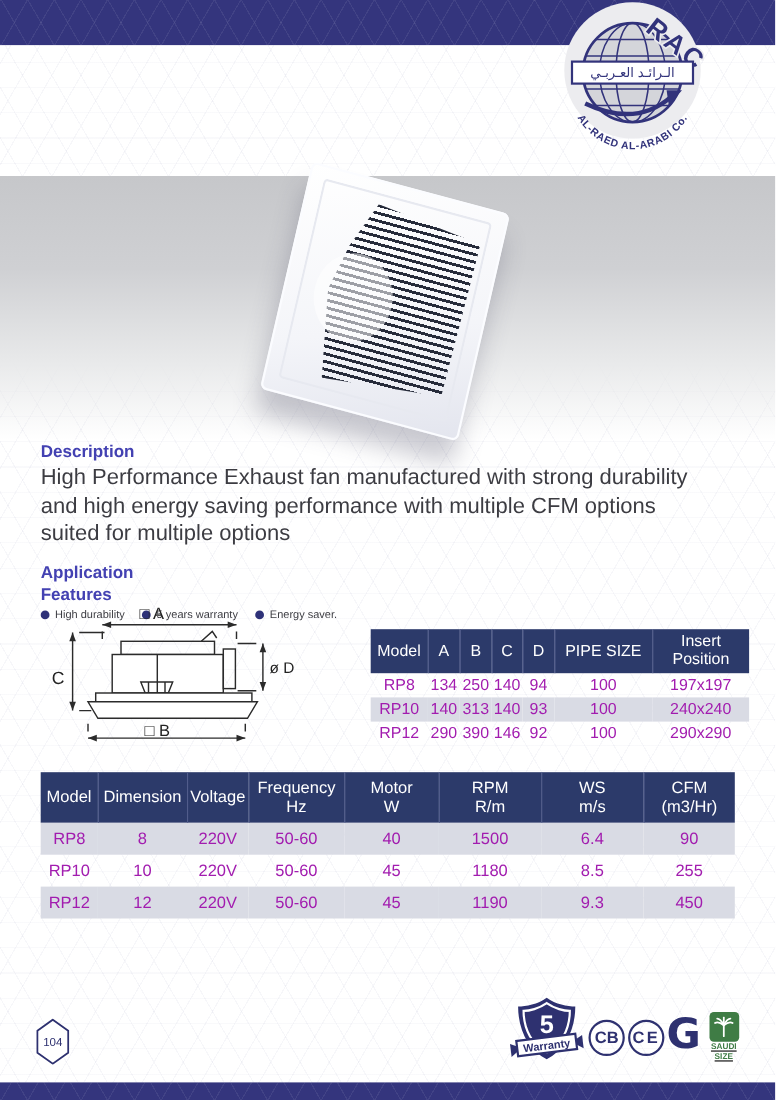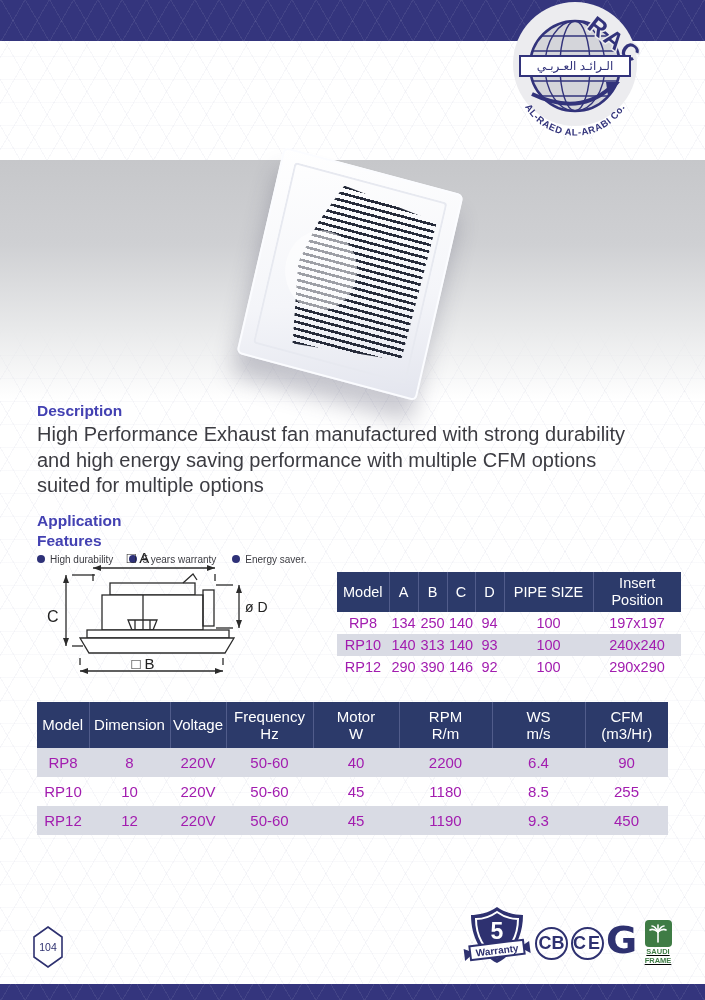--- a/index.html
+++ b/index.html
@@ -58,21 +58,21 @@
   .tbl1 td{height:22px;}
   .tbl2 td{height:29px;font-size:15px;}
   tr.shade{background:#d9dbe4;}
   .l2:empty{display:none;}
   .thwrap{display:flex;flex-direction:column;justify-content:center;}
   
   .pagenum{position:absolute;left:32px;top:926px;z-index:2;}
   .badge-warranty{position:absolute;left:462px;top:905px;z-index:2;}
   .badge-circle{position:absolute;top:927px;width:33px;height:33px;border-radius:50%;
     border:2.5px solid #2e3170;box-sizing:border-box;display:flex;align-items:center;justify-content:center;
-    color:#2e3170;font-weight:bold;font-size:18px;z-index:2;background:transparent;}
+    color:#2e3170;font-weight:bold;font-size:15px;z-index:2;background:transparent;}
   .badge-cb{left:535px;}
   .badge-ce{left:571px;letter-spacing:2px;}
   .badge-g{position:absolute;left:606px;top:918px;z-index:2;color:#2e3170;
     font-size:38px;font-weight:800;font-family:"DejaVu Sans",sans-serif;}
   .badge-saudi{position:absolute;left:641px;top:920px;width:34px;z-index:2;text-align:center;text-decoration:underline;}
   .saudi-sq{width:27px;height:27px;margin:0 auto;border-radius:4px;background:#3f7c45;
     display:flex;align-items:center;justify-content:center;}
   .saudi-label{margin-top:1px;font-size:7.5px;font-weight:bold;color:#3f7c45;line-height:1.15;}
   .bottomband{position:absolute;left:0;top:984px;width:705px;height:16px;background:#34357d;z-index:2;}
   svg text{font-family:"Liberation Sans",sans-serif;}
@@ -294,21 +294,21 @@
               <span class="l2">(m3/Hr)</span>
             </div>
           </th>
     </tr>
     <tr class="shade">
       <td>RP8</td>
       <td>8</td>
       <td>220V</td>
       <td>50-60</td>
       <td>40</td>
-      <td>2200</td>
+      <td>1500</td>
       <td>6.4</td>
       <td>90</td>
     </tr>
     <tr>
       <td>RP10</td>
       <td>10</td>
       <td>220V</td>
       <td>50-60</td>
       <td>45</td>
       <td>1180</td>
@@ -362,19 +362,19 @@
           <path d="M10,8 Q5,4 2,6"></path>
           <path d="M10,8 Q15,4 18,6"></path>
           <path d="M10,8 Q7,2 4,2"></path>
           <path d="M10,8 Q13,2 16,2"></path>
           <path d="M10,8 Q10,2 10,1"></path>
         </g>
       </svg>
     </div>
     <div class="saudi-label">
       <div>SAUDI</div>
-      <div>FRAME</div>
+      <div>SIZE</div>
     </div>
   </div>
 
   <div class="bottomband"></div>
 
 </div>
 
 </body></html>

